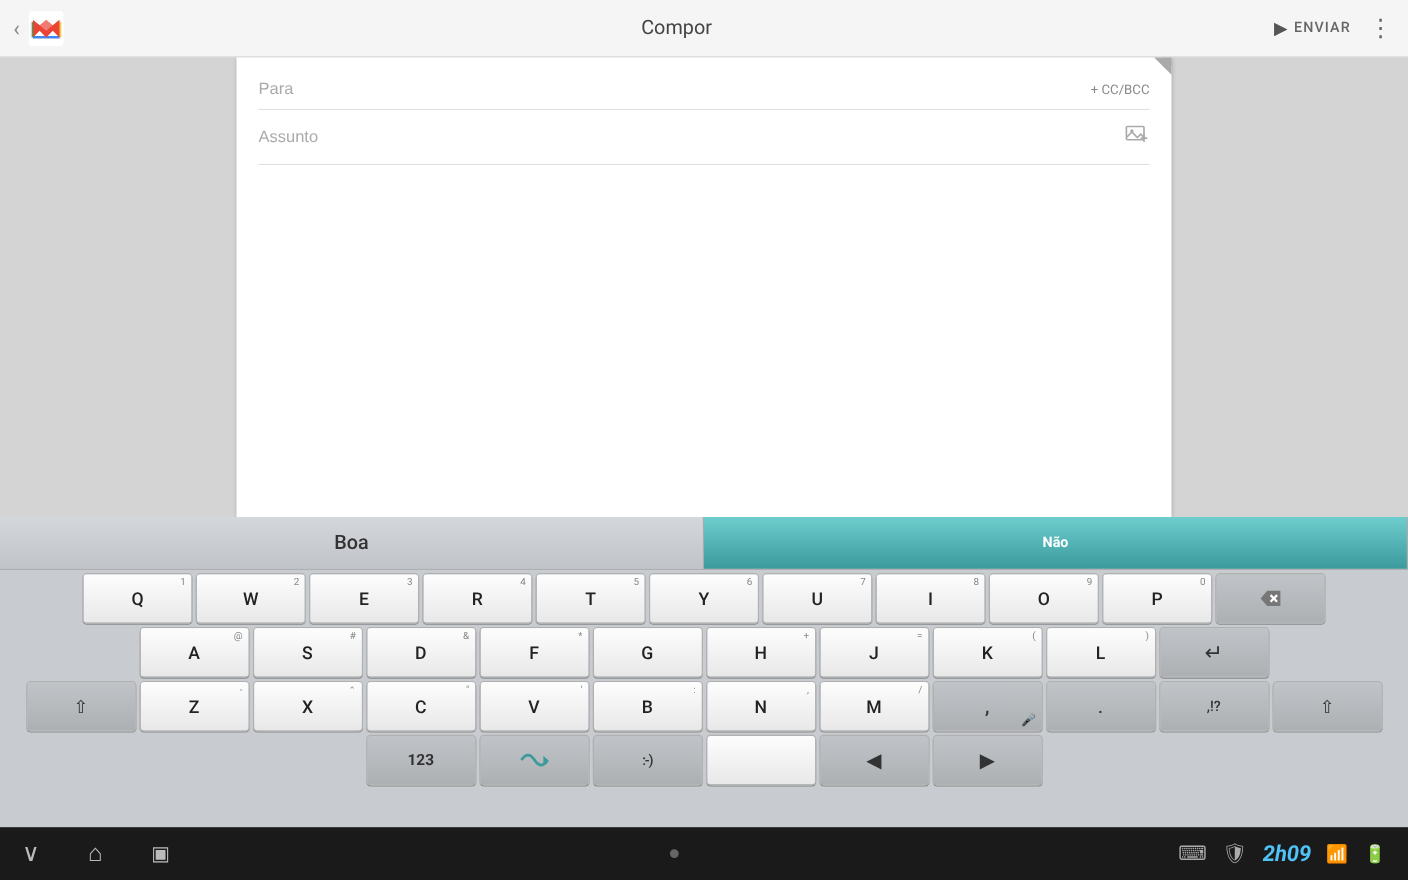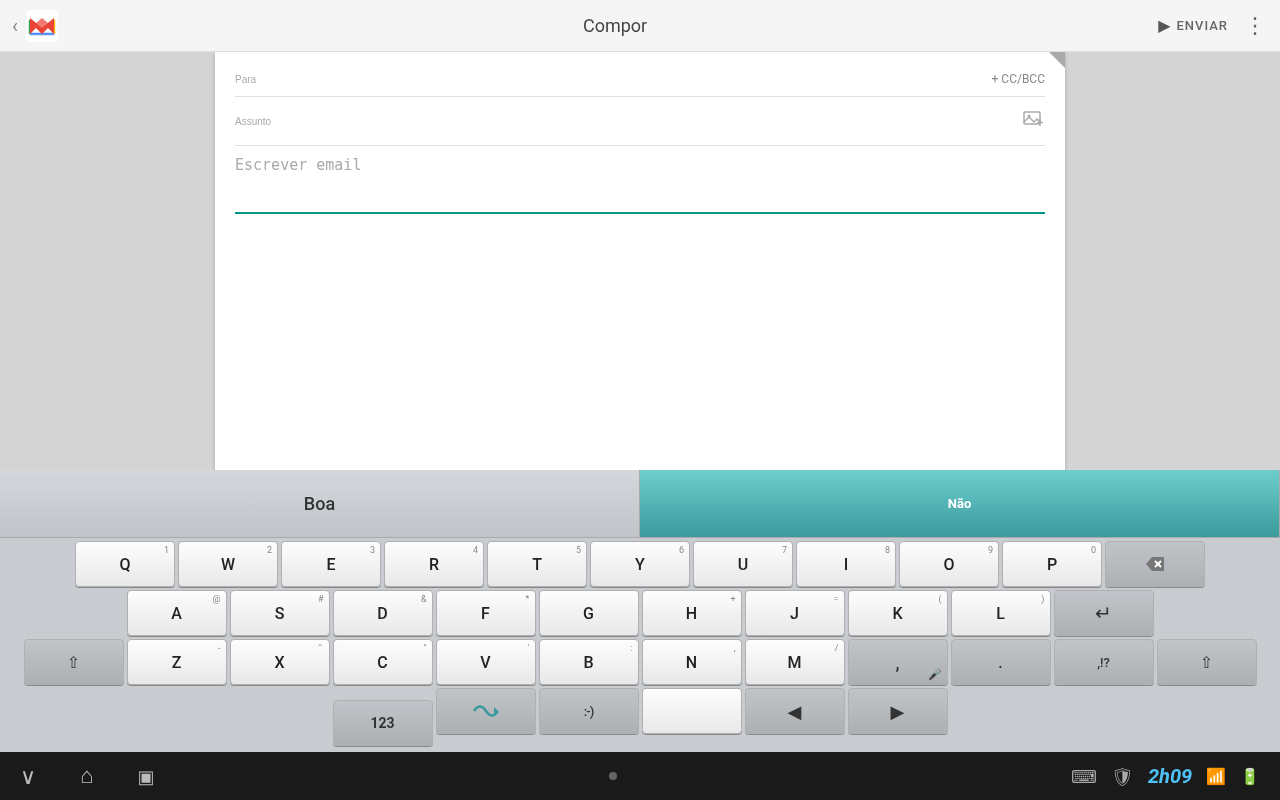--- a/index.html
+++ b/index.html
@@ -84,21 +84,21 @@
     .field-row {
       display: flex;
       align-items: center;
       border-bottom: 1px solid #e0e0e0;
       padding: 10px 0;
     }
     .field-row input {
       flex: 1;
       border: none;
       outline: none;
-      font-size: 10px;
+      font-size: 15px;
       color: #333;
       background: transparent;
     }
     .field-row input::placeholder {
       color: #aaa;
     }
     #cc-bcc-btn {
       font-size: 12px;
       color: #888;
       cursor: pointer;
@@ -311,30 +311,26 @@
         <svg width="24" height="24" viewBox="0 0 24 24" fill="none">
           <rect x="3" y="5" width="16" height="12" rx="1" stroke="#aaa" stroke-width="1.5"></rect>
           <circle cx="8" cy="9" r="1.5" fill="#aaa"></circle>
           <path d="M3 15 L8 10 L13 15 L16 12 L19 15" stroke="#aaa" stroke-width="1.5" fill="none"></path>
           <line x1="19" y1="12" x2="19" y2="19" stroke="#aaa" stroke-width="1.5"></line>
           <line x1="16" y1="15.5" x2="22" y2="15.5" stroke="#aaa" stroke-width="1.5"></line>
         </svg>
       </span>
     </div>
 
-    <div>
-      <textarea id="body-field" placeholder="Escrever email" style=""></textarea>
-      <div id="body-cursor-line"></div>
-    </div>
   </div>
 </div>
 
 <div id="keyboard" style="position:absolute;bottom:48px;left:0;right:0;height:282px;background:#c8ccd0;">
 
-  <div id="autocomplete-row" style="display:flex;height:68px;background:#c0c4c8;border-bottom:1px solid #aaa;">
+  <div id="autocomplete-row" style="display:flex;height:48px;background:#c0c4c8;border-bottom:1px solid #aaa;">
     <div class="autocomplete-btn" style="flex:1;display:flex;align-items:center;justify-content:center;font-size:18px;font-weight:500;color:#333;cursor:pointer;border-right:1px solid #aaa;background:linear-gradient(180deg,#d4d8dc 0%,#c0c4c8 100%);">Boa</div>
     <div class="autocomplete-btn active" style="flex:1;display:flex;align-items:center;justify-content:center;font-size:13px;font-weight:bold;color:#fff;cursor:pointer;border-right:1px solid #aaa;background:linear-gradient(180deg,#6ecece 0%,#3a9a9c 100%);">Não</div>
   </div>
 
   <div id="keys-area" style="padding:3px 3px 0;">
 
     <div class="key-row" style="display:flex;gap:3px;margin-bottom:3px;">
       <div class="key"><span class="sub">1</span>Q</div>
       <div class="key"><span class="sub">2</span>W</div>
       <div class="key"><span class="sub">3</span>E</div>
@@ -376,21 +372,21 @@
       <div class="key"><span class="sub">:</span>B</div>
       <div class="key"><span class="sub">,</span>N</div>
       <div class="key"><span class="sub">/</span>M</div>
       <div class="key dark" style="flex:1.2;background:linear-gradient(180deg,#c0c4c8 0%,#adb0b3 100%);font-size:18px;">,<span style="font-size:11px;position:absolute;bottom:3px;right:4px;">🎤</span></div>
       <div class="key dark" style="flex:0.8;background:linear-gradient(180deg,#c0c4c8 0%,#adb0b3 100%);">.</div>
       <div class="key dark" style="flex:1.4;background:linear-gradient(180deg,#c0c4c8 0%,#adb0b3 100%);font-size:13px;">,!?</div>
       <div class="key dark" style="flex:1.2;background:linear-gradient(180deg,#c0c4c8 0%,#adb0b3 100%);">⇧</div>
     </div>
 
     <div class="key-row" style="display:flex;gap:3px;">
-      <div class="key dark" style="flex:1.5;background:linear-gradient(180deg,#c0c4c8 0%,#adb0b3 100%);font-size:14px;font-weight:bold;margin-top:12px;">123</div>
+      <div class="key dark" style="flex:1.5;background:linear-gradient(180deg,#c0c4c8 0%,#adb0b3 100%);font-size:14px;font-weight:bold;">123</div>
       <div class="key dark" style="flex:1.5;background:linear-gradient(180deg,#c0c4c8 0%,#adb0b3 100%);font-size:20px;">
         <svg width="28" height="22" viewBox="0 0 28 22">
             <path d="M2 11 Q8 2 14 11 Q20 20 26 11" stroke="#3a9a9c" stroke-width="2.5" fill="none"></path>
             <polygon points="22,7 26,11 22,15" fill="#3a9a9c"></polygon>
           </svg>
       </div>
       <div class="key dark" style="flex:1.5;background:linear-gradient(180deg,#c0c4c8 0%,#adb0b3 100%);font-size:13px;letter-spacing:-1px;">:-)</div>
       <div class="key" style="flex:7;font-size:13px;color:#aaa;"></div>
       <div class="key dark" style="flex:1.2;background:linear-gradient(180deg,#c0c4c8 0%,#adb0b3 100%);font-size:18px;">◀</div>
       <div class="key dark" style="flex:1.2;background:linear-gradient(180deg,#c0c4c8 0%,#adb0b3 100%);font-size:18px;">▶</div>

